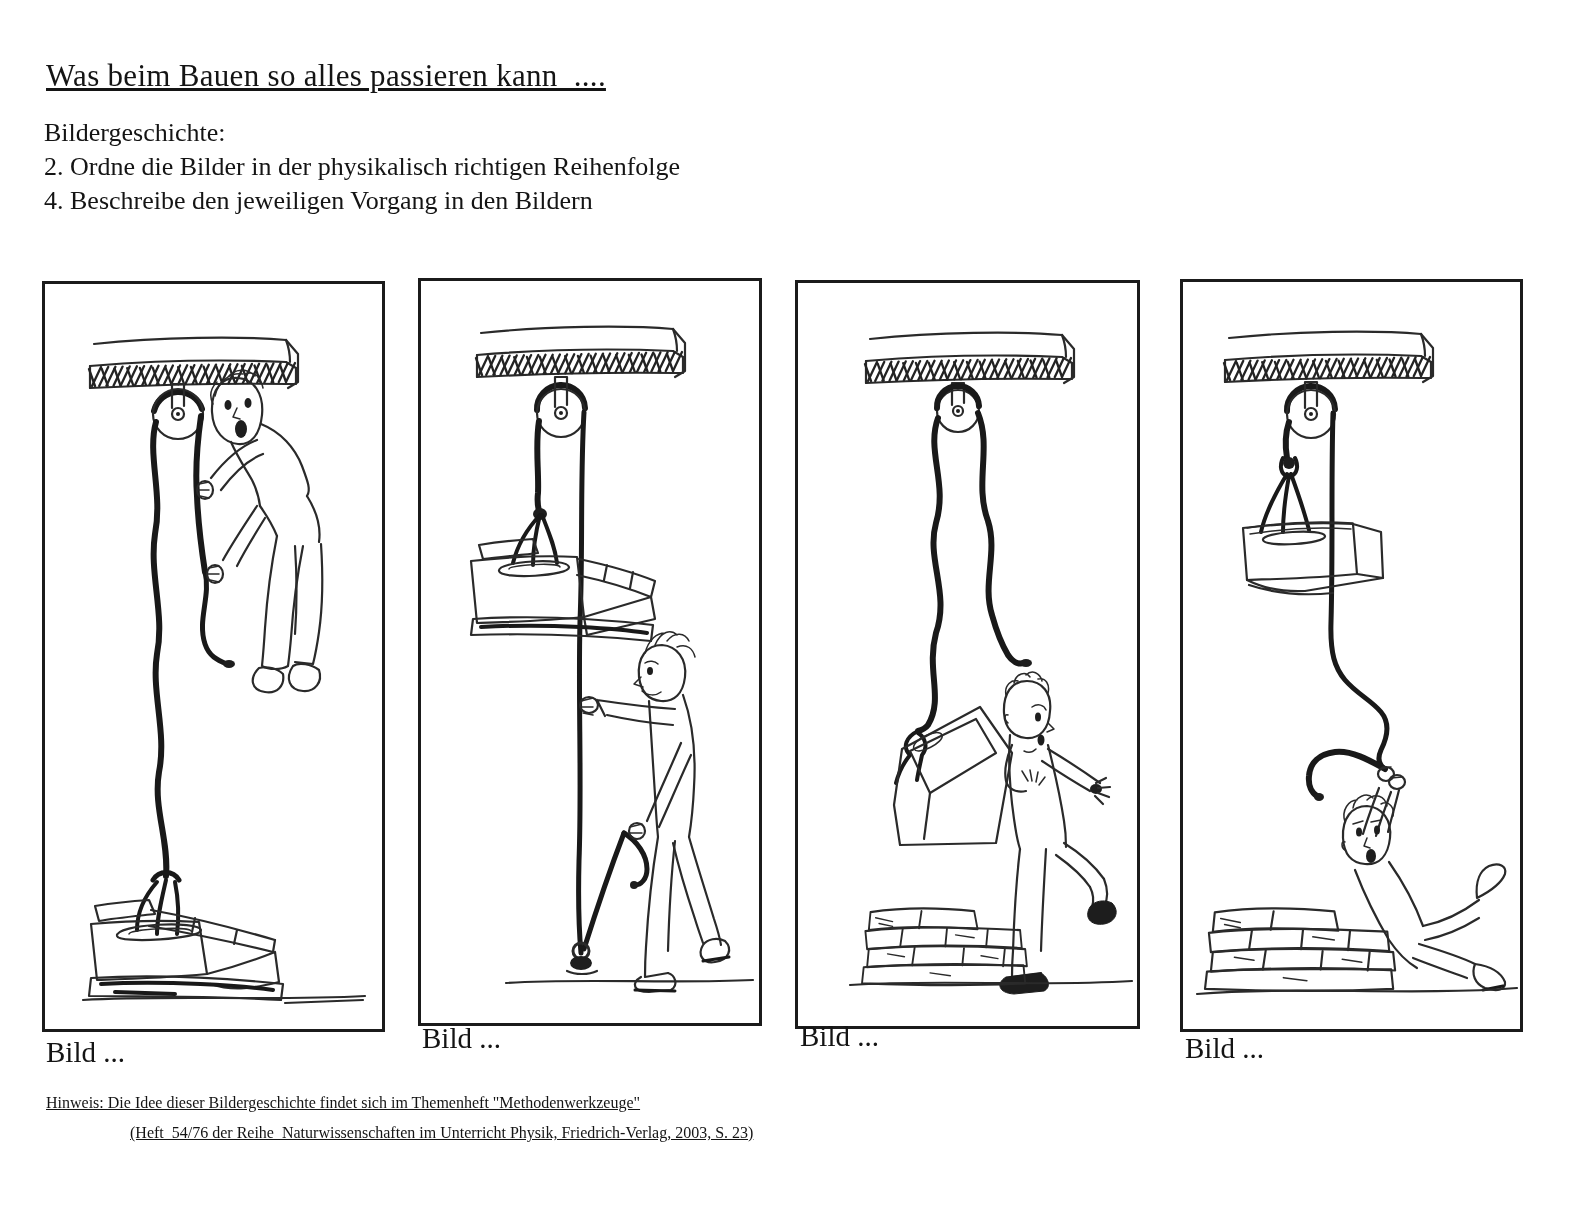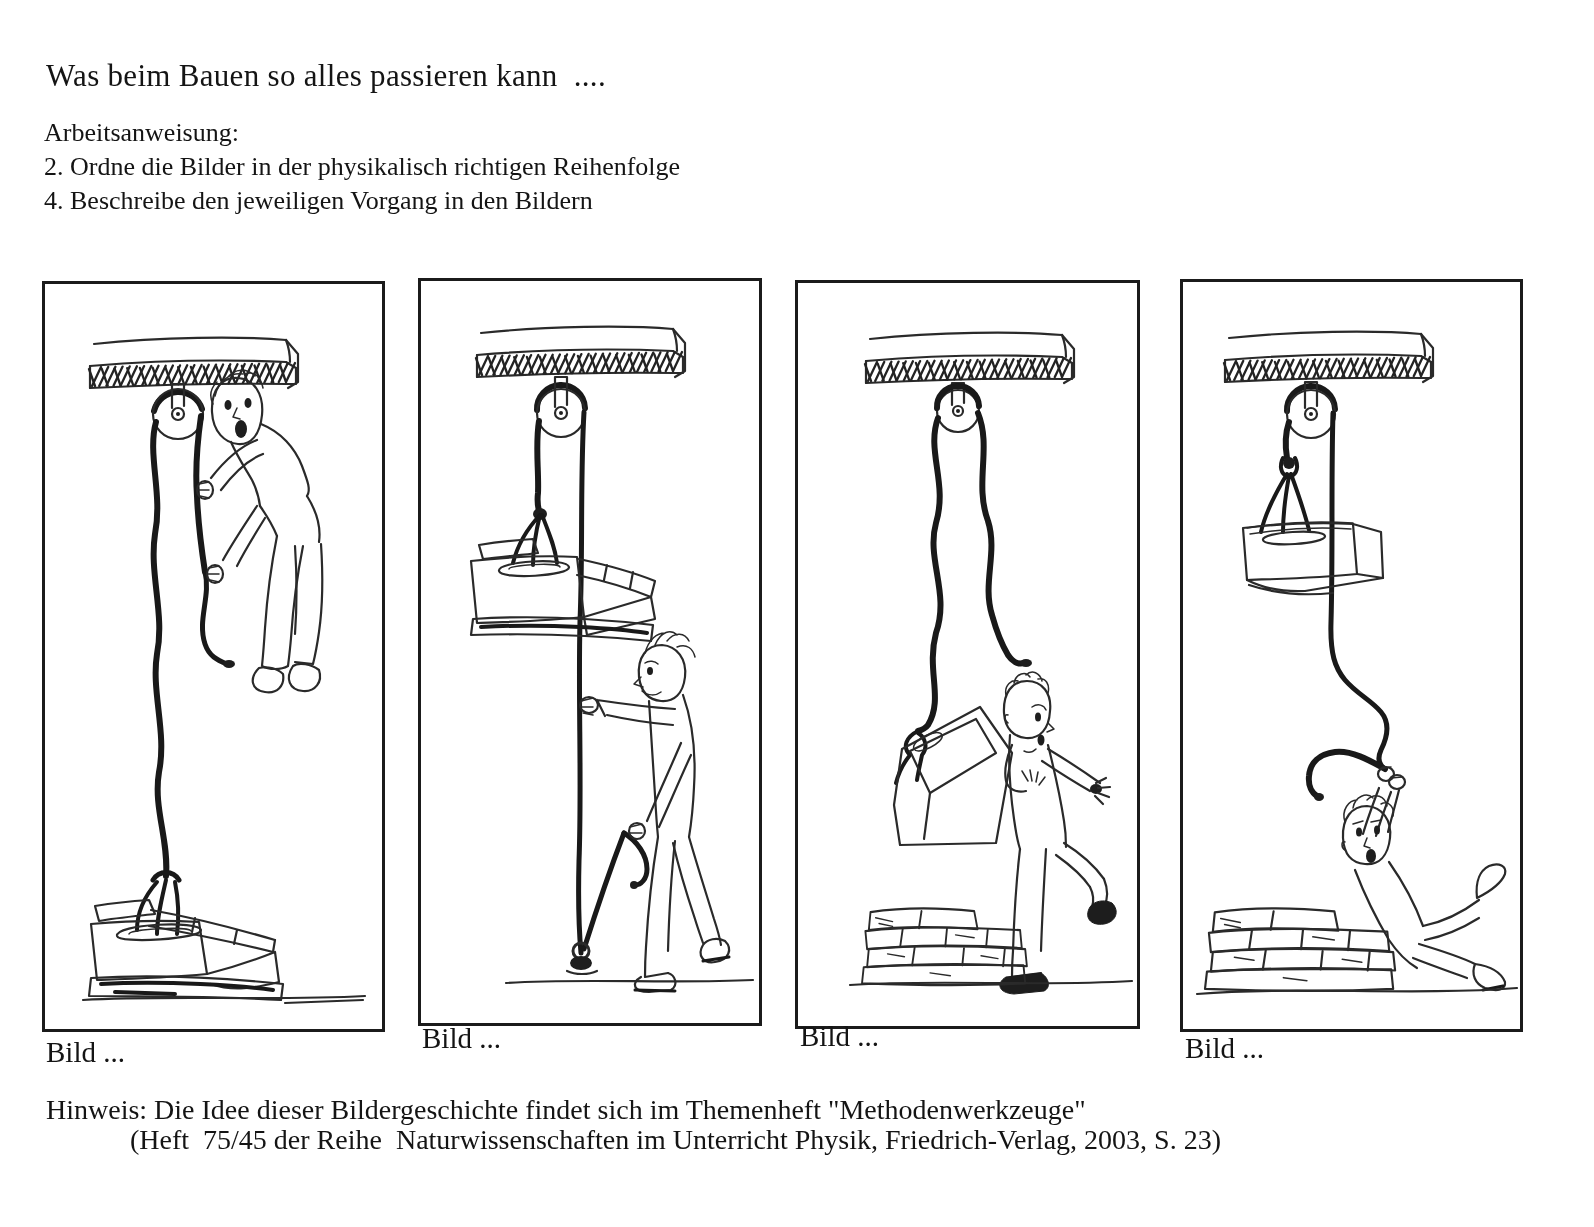--- a/index.html
+++ b/index.html
@@ -1,28 +1,28 @@
 <!DOCTYPE html>
 <html><head>
 <meta charset="utf-8">
 <style>
   html,body{margin:0;padding:0;background:#ffffff;}
   body{width:1594px;height:1227px;position:relative;
        font-family:"Liberation Serif",serif;color:#141414;overflow:hidden;}
   .abs{position:absolute;}
-  .pre{white-space:pre-wrap;}
+  .pre{white-space:pre-wrap;text-decoration:underline;}
   #title{left:46px;top:58px;font-size:31px;letter-spacing:.3px;}
   .instr{left:44px;font-size:26px;}
   #instr-h{top:118px;}
   #instr-1{top:152px;}
   #instr-2{top:186px;}
   .panel{position:absolute;border:3px solid #1b1b1b;background:#fff;margin:0;}
   .panel svg{display:block;}
   .cap{font-size:29px;white-space:pre;}
-  .foot{font-size:28px;text-align:center;}
+  .foot{font-size:16px;text-align:center;}
   #foot-1{left:46px;top:1094px;}
   #foot-2{left:130px;top:1124px;}
   
   .ln{stroke:#2a2a2a;stroke-width:2.2;fill:none;stroke-linecap:round;stroke-linejoin:round;}
   .thin{stroke-width:1.5;}
   .rope{stroke:#191919;stroke-width:6;fill:none;stroke-linecap:round;stroke-linejoin:round;}
   .r5{stroke-width:5;}
   .r4{stroke-width:4;}
   .fillink{fill:#1e1e1e;stroke:none;}
   .shoe{fill:#1d1d1d;stroke:#1d1d1d;stroke-width:1;}
@@ -50,21 +50,21 @@
       <path class="ln" d="M48,35 l-3,19 M100,35 l-2,19 M148,36 l-2,19"></path>
       <path class="ln" d="M8,57 C70,52 140,54 192,57 L194,75 C140,72 70,72 6,76 Z"></path>
       <path class="ln" d="M62,55 l-3,19 M120,56 l-2,18 M168,57 l-2,18"></path>
       <path class="ln" d="M2,76 C60,72 130,74 190,74 L192,93 C130,96 60,95 0,93 Z"></path>
       <path class="ln thin" d="M16,24 l20,4 M20,30 l16,3 M110,42 l22,3 M30,62 l20,3 M140,64 l20,3 M80,82 l24,3"></path>
     </g>
   </defs>
 </svg>
 
 <div id="title" class="abs pre">Was beim Bauen so alles passieren kann  ....</div>
-<div id="instr-h" class="abs instr">Arbeitsanweisung:</div>
+<div id="instr-h" class="abs instr">Bildergeschichte:</div>
 <div id="instr-1" class="abs instr">2. Ordne die Bilder in der physikalisch richtigen Reihenfolge</div>
 <div id="instr-2" class="abs instr">4. Beschreibe den jeweiligen Vorgang in den Bildern</div>
 
 <figure class="panel" style="left:42px;top:281px;width:337px;height:745px">
   <svg viewBox="0 0 337 745" width="337" height="745" aria-label="Junge haengt an der Seilrolle am Balken in der Luft, die Steinlast steht am Boden">
     <g>
         <use href="#beam" x="45" y="48"></use>
       </g>
     <g>
       <path class="rope" d="M109,127 A25,25 0 0 1 157,125"></path>
@@ -284,13 +284,13 @@
     </g>
     <g>
       <use href="#wall" transform="translate(22,612) scale(0.98,1.02)"></use>
     </g>
     <path class="ln" d="M14,712 C110,704 230,714 334,706"></path>
   </svg>
 </figure>
 <div class="abs cap" style="left:1185px;top:1032px">Bild ...</div>
 
 <div id="foot-1" class="abs foot pre">Hinweis: Die Idee dieser Bildergeschichte findet sich im Themenheft "Methodenwerkzeuge"</div>
-<div id="foot-2" class="abs foot pre">(Heft  75/45 der Reihe  Naturwissenschaften im Unterricht Physik, Friedrich-Verlag, 2003, S. 23)</div>
+<div id="foot-2" class="abs foot pre">(Heft  54/76 der Reihe  Naturwissenschaften im Unterricht Physik, Friedrich-Verlag, 2003, S. 23)</div>
 
 </body></html>

